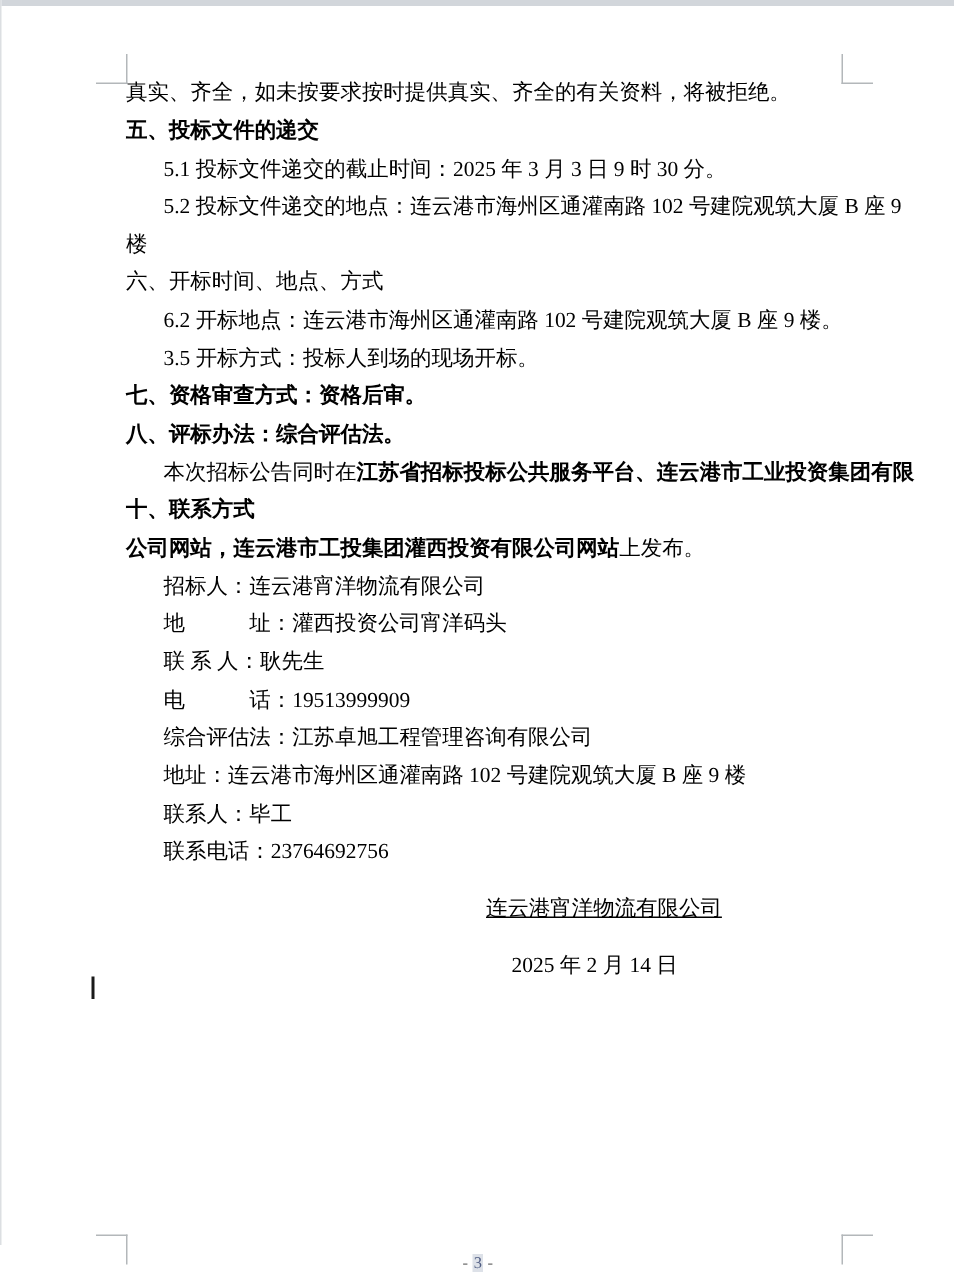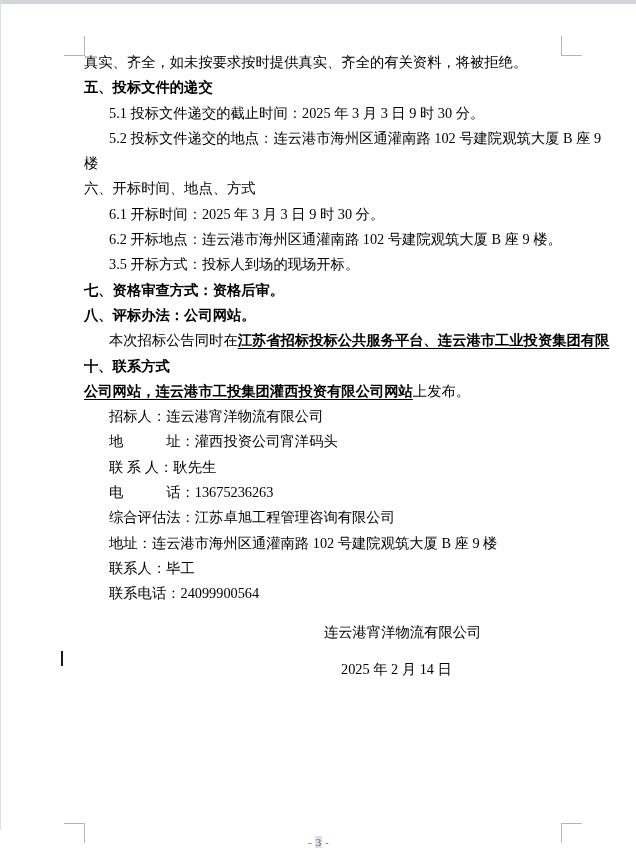--- a/index.html
+++ b/index.html
@@ -46,22 +46,22 @@
     color: #000;
   }
   .ln {
     height: 25.3px;
     line-height: 25.3px;
     font-size: 14.3px;
     white-space: nowrap;
   }
   .ind  { padding-left: 25px; }
   .bold { font-weight: bold; font-family: Liberation Serif, serif; }
-  .bu   { font-weight: bold; text-decoration: underline; text-underline-offset: 3px; }
-  .sig  { padding-left: 240px; }
+  .bu   { font-weight: bold; text-underline-offset: 3px; }
+  .sig  { padding-left: 240px; text-decoration: underline; }
   .date { padding-left: 257px; }
   .sp1  { height: 13px; }
   .sp2  { height: 12px; }
 
   .page-number {
     position: absolute;
     left: 0; right: 0;
     top: 835px;
     text-align: center;
     font-size: 11px;
@@ -89,39 +89,38 @@
 
   <div class="content">
     <div class="ln">真实、齐全，如未按要求按时提供真实、齐全的有关资料，将被拒绝。</div>
 
     <div class="ln bold">五、投标文件的递交</div>
     <div class="ln ind">5.1 投标文件递交的截止时间：2025 年 3 月 3 日 9 时 30 分。</div>
     <div class="ln ind">5.2 投标文件递交的地点：连云港市海州区通灌南路 102 号建院观筑大厦 B 座 9</div>
     <div class="ln">楼</div>
 
     <div class="ln">六、开标时间、地点、方式</div>
-    <div class="ln ind">6.1 开标时间：2025 年 3 月 3 日 9 时 30 分。</div>
     <div class="ln ind">6.2 开标地点：连云港市海州区通灌南路 102 号建院观筑大厦 B 座 9 楼。</div>
     <div class="ln ind">3.5 开标方式：投标人到场的现场开标。</div>
 
     <div class="ln bold">七、资格审查方式：资格后审。</div>
-    <div class="ln bold">八、评标办法：公司网站。</div>
+    <div class="ln bold">八、评标办法：综合评估法。</div>
 
     <div class="ln ind"><span>本次招标公告同时在</span><span class="bu">江苏省招标投标公共服务平台、连云港市工业投资集团有限</span></div>
     <div class="ln bold">十、联系方式</div>
 
     <div class="ln"><span class="bu">公司网站，连云港市工投集团灌西投资有限公司网站</span><span>上发布。</span></div>
     <div class="ln ind">招标人：连云港宵洋物流有限公司</div>
     <div class="ln ind">地　　　址：灌西投资公司宵洋码头</div>
     <div class="ln ind">联 系 人：耿先生</div>
-    <div class="ln ind">电　　　话：13675236263</div>
+    <div class="ln ind">电　　　话：19513999909</div>
     <div class="ln ind">综合评估法：江苏卓旭工程管理咨询有限公司</div>
     <div class="ln ind">地址：连云港市海州区通灌南路 102 号建院观筑大厦 B 座 9 楼</div>
     <div class="ln ind">联系人：毕工</div>
-    <div class="ln ind">联系电话：24099900564</div>
+    <div class="ln ind">联系电话：23764692756</div>
 
     <div class="sp1"></div>
     <div class="ln sig">连云港宵洋物流有限公司</div>
     <div class="sp2"></div>
     <div class="ln date">2025 年 2 月 14 日</div>
   </div>
 
   <div class="page-number"><span>- </span><span class="num">3</span><span> -</span></div>
 </div>
 

